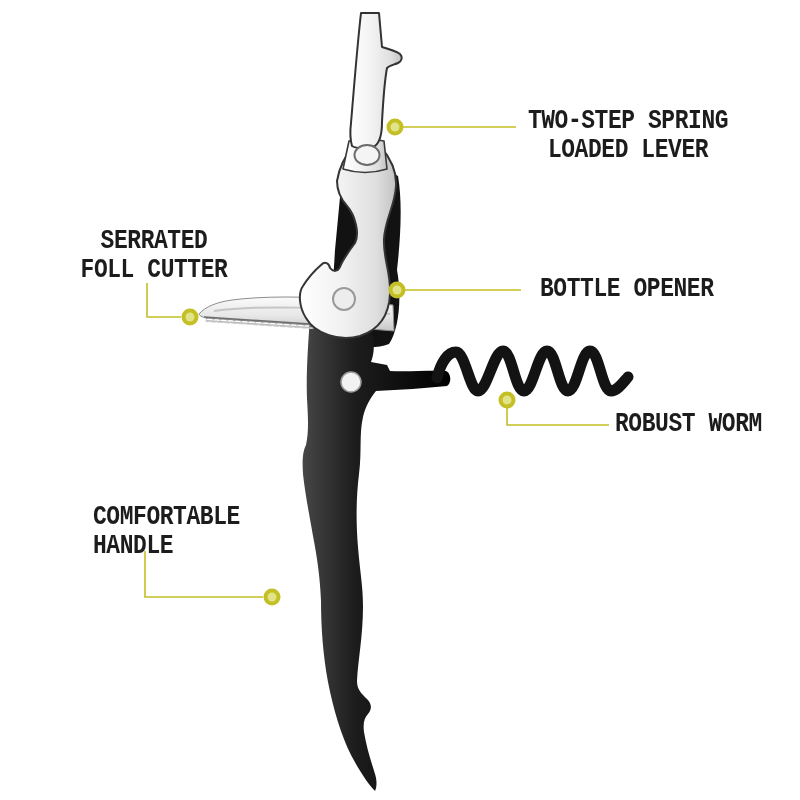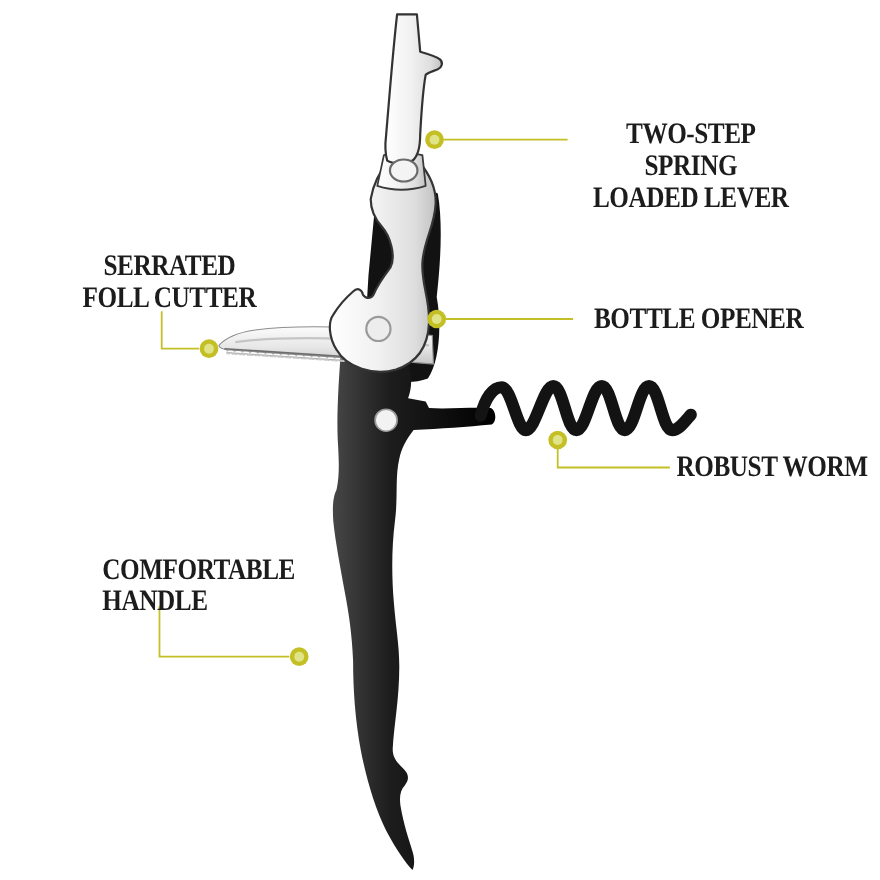--- a/index.html
+++ b/index.html
@@ -6,21 +6,21 @@
     --accent:#c3bf25;
     --text-color:#1c1c1c;
     --bg:#ffffff;
   }
   html,body{margin:0;padding:0;background:var(--bg);}
   .stage{
     position:relative;
     width:800px;height:800px;
     background:var(--bg);
     overflow:hidden;
-    font-family:Liberation Serif, serif;
+    font-family:Liberation Mono, monospace;
   }
   .stage svg{position:absolute;left:0;top:0;}
   .callout-label{
     position:absolute;
     font-weight:600;
     font-size:27px;
     line-height:29px;
     letter-spacing:-0.5px;
     color:var(--text-color);
     transform:scaleX(.85);

